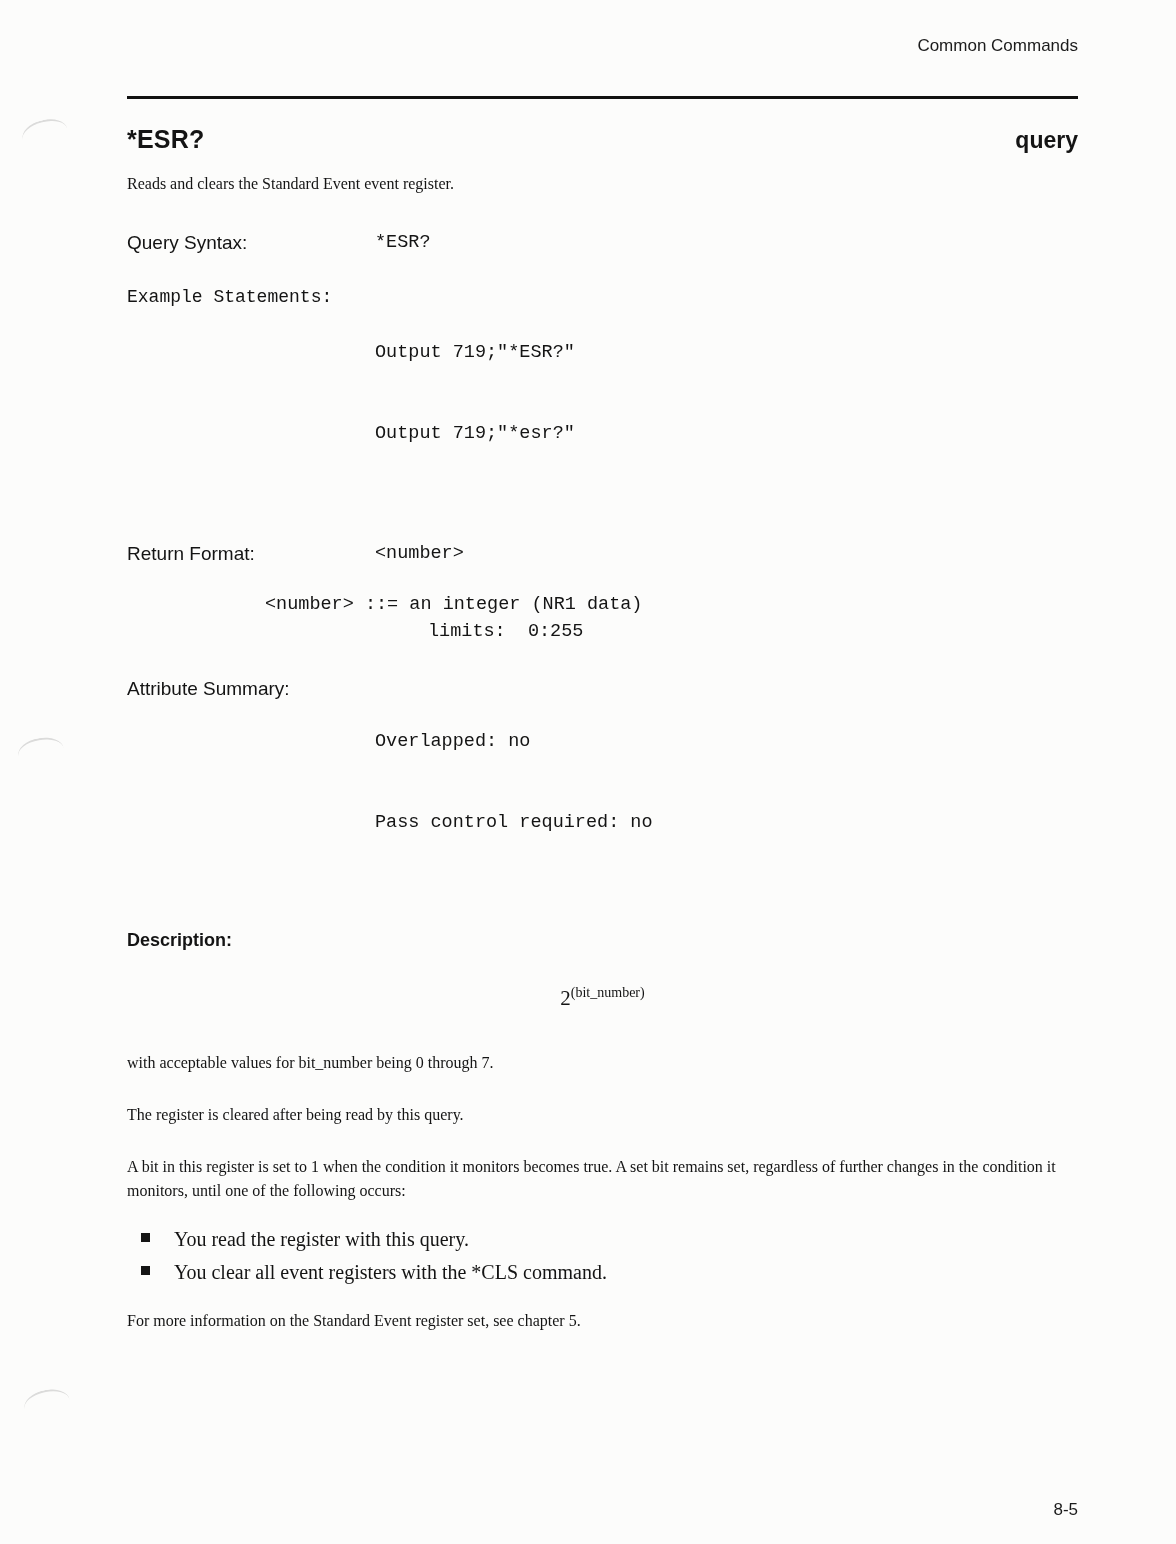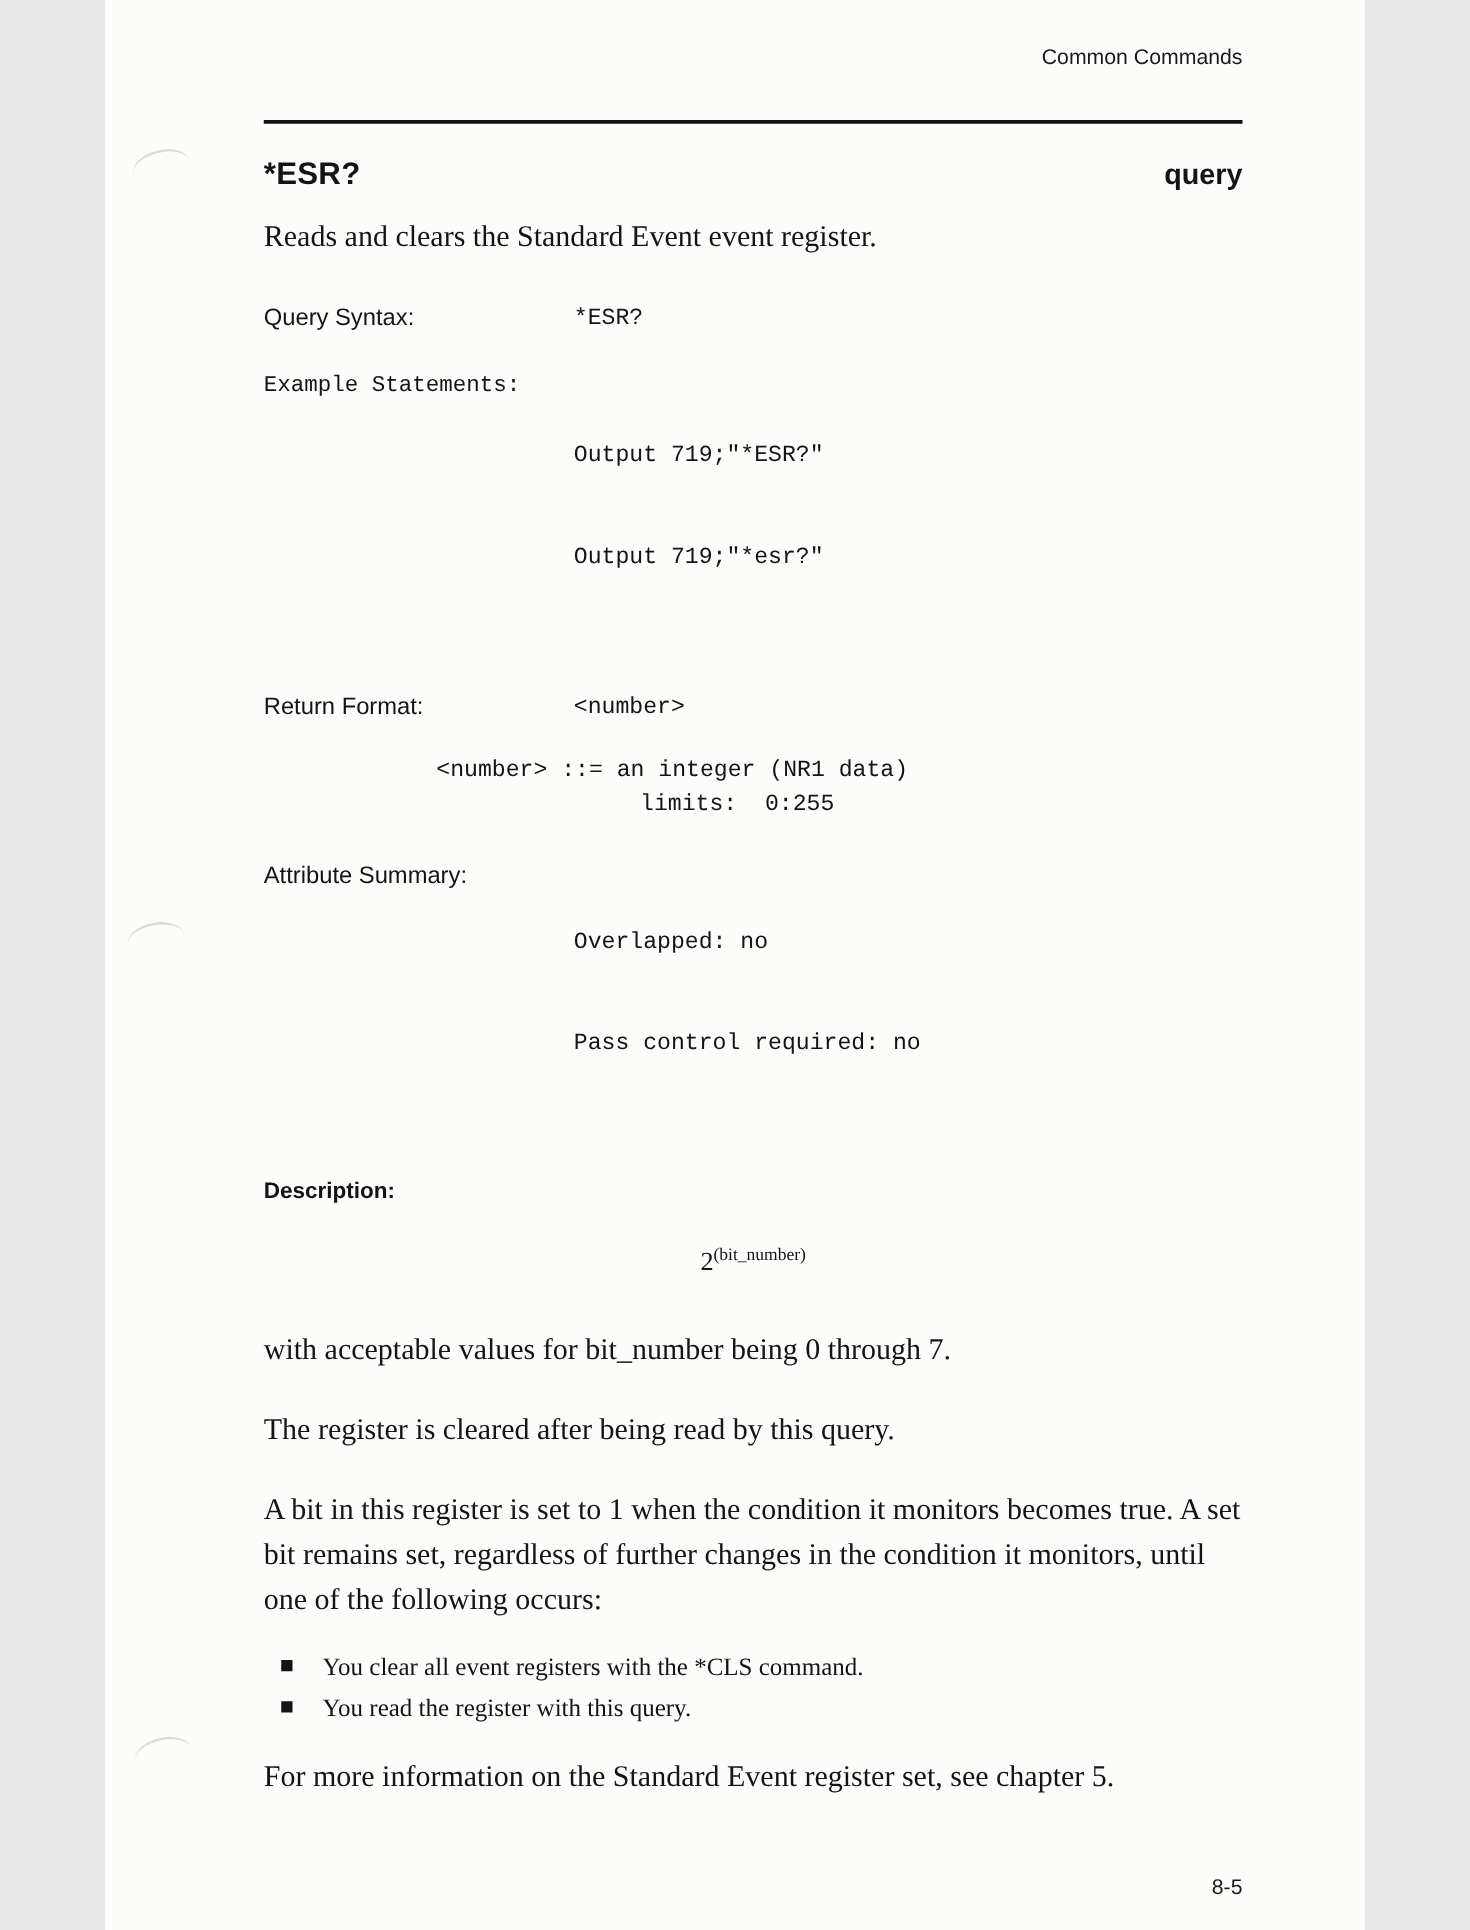--- a/index.html
+++ b/index.html
@@ -2,21 +2,21 @@
 <html><head>
 <meta charset="utf-8">
 <style>
   html, body {
     margin: 0;
     padding: 0;
     background: #e8e8e8;
   }
   .page {
     position: relative;
-    width: 1008px;
+    width: 1176px;
     height: 1544px;
     margin: 0 auto;
     background: #fcfcfb;
     color: #141414;
     box-sizing: border-box;
     overflow: hidden;
     font-family: "Liberation Serif", serif;
   }
   .content {
     position: relative;
@@ -47,21 +47,21 @@
     font-size: 25px;
     letter-spacing: 0.2px;
   }
   .cmd-type {
     font-family: "Liberation Sans", sans-serif;
     font-weight: bold;
     font-size: 23px;
   }
   .body-text {
     font-family: "Liberation Serif", serif;
-    font-size: 24px;
+    font-size: 16px;
     line-height: 1.5;
     margin: 0 0 0 0;
   }
   .summary {
     margin-bottom: 34px;
   }
   .def-row {
     display: flex;
     align-items: flex-start;
     margin-bottom: 30px;
@@ -222,25 +222,25 @@
 
     <p class="body-text para">with acceptable values for bit_number being 0 through 7.</p>
 
     <p class="body-text para">The register is cleared after being read by this query.</p>
 
     <p class="body-text para">A bit in this register is set to 1 when the condition it monitors becomes true.  A set bit remains set, regardless of further changes in the condition it monitors, until one of the following occurs:</p>
 
     <div class="bullet-list">
       <div class="bullet-item">
         <span class="bullet-square"></span>
-        <span class="bullet-text">You clear all event registers with the *CLS command.</span>
+        <span class="bullet-text">You read the register with this query.</span>
       </div>
       <div class="bullet-item">
         <span class="bullet-square"></span>
-        <span class="bullet-text">You read the register with this query.</span>
+        <span class="bullet-text">You clear all event registers with the *CLS command.</span>
       </div>
     </div>
 
     <p class="body-text para">For more information on the Standard Event register set, see chapter 5.</p>
 
   </div>
 
   <div class="page-number">8-5</div>
 </div>
 

